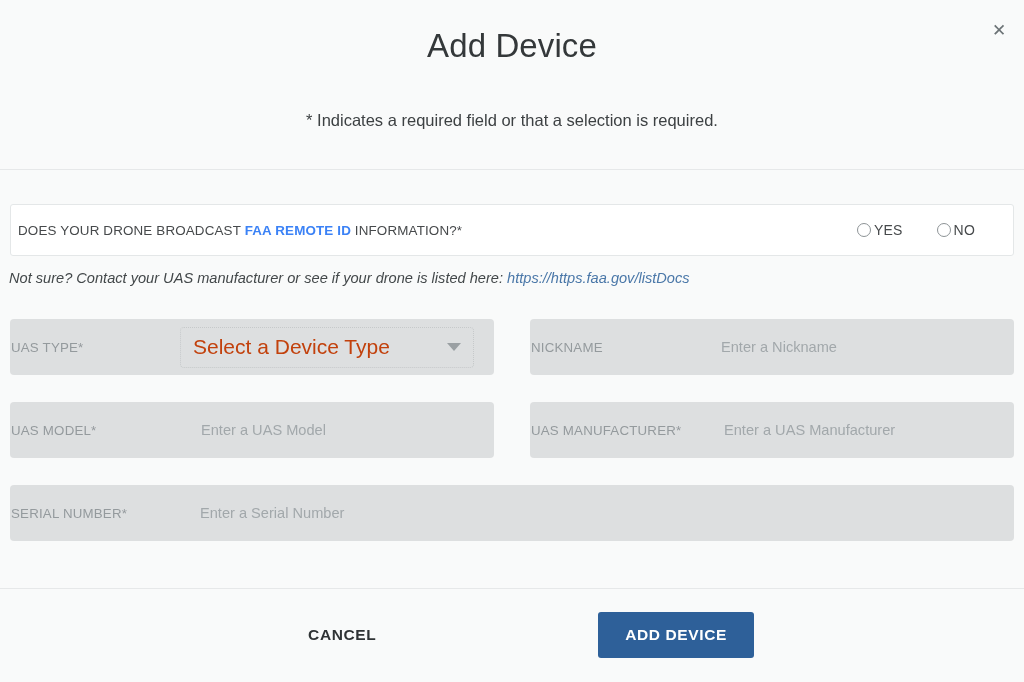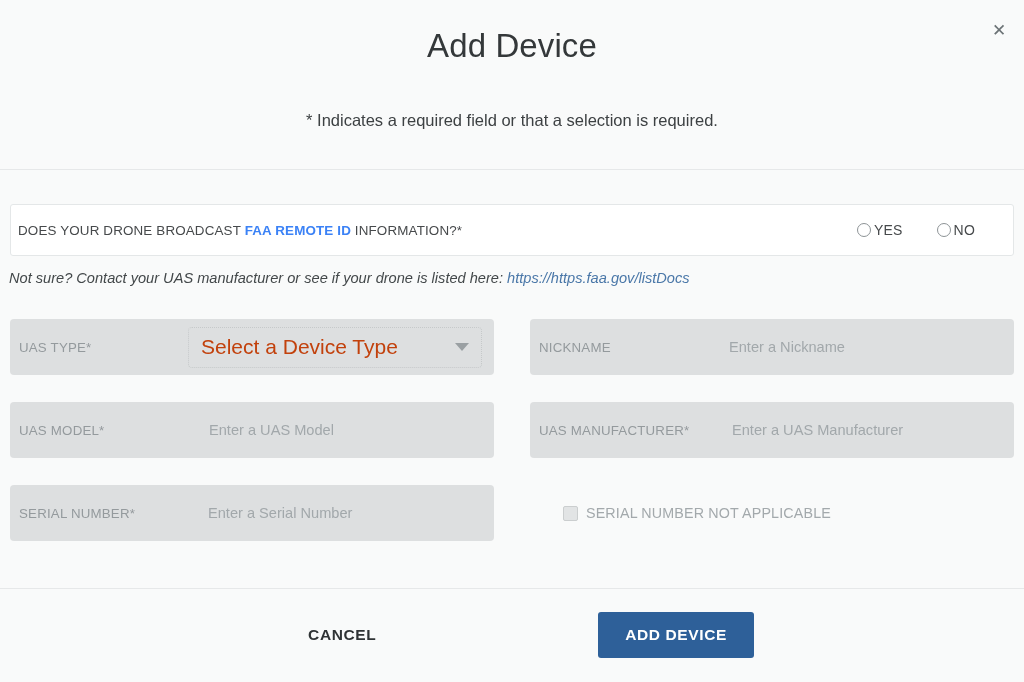--- a/index.html
+++ b/index.html
@@ -155,21 +155,21 @@
     margin-bottom: 27px;
   }
   .field {
     flex: 1 1 0;
     min-width: 0;
     height: 56px;
     background: #dddfe0;
     border-radius: 4px;
     display: flex;
     align-items: center;
-    padding-left: 9px;
+    padding-left: 1px;
     box-sizing: border-box;
   }
   .field.plain {
     background: transparent;
   }
   .field-label {
     font-size: 13.3px;
     color: #949a9d;
     letter-spacing: 0.2px;
     white-space: nowrap;
@@ -325,26 +325,20 @@
         <span class="field-label lbl-w-manu">UAS MANUFACTURER*</span>
         <span class="field-input">Enter a UAS Manufacturer</span>
       </div>
     </div>
 
     <div class="field-row">
       <div class="field">
         <span class="field-label lbl-w-serial">SERIAL NUMBER*</span>
         <span class="field-input">Enter a Serial Number</span>
       </div>
-      <div class="field plain">
-        <label class="checkbox-wrap">
-          <span class="checkbox"></span>
-          <span class="checkbox-label">SERIAL NUMBER NOT APPLICABLE</span>
-        </label>
-      </div>
     </div>
 
   </div>
 
   <div class="divider bottom"></div>
 
   <div class="footer">
     <button class="btn-cancel">CANCEL</button>
     <button class="btn-primary">ADD DEVICE</button>
   </div>

